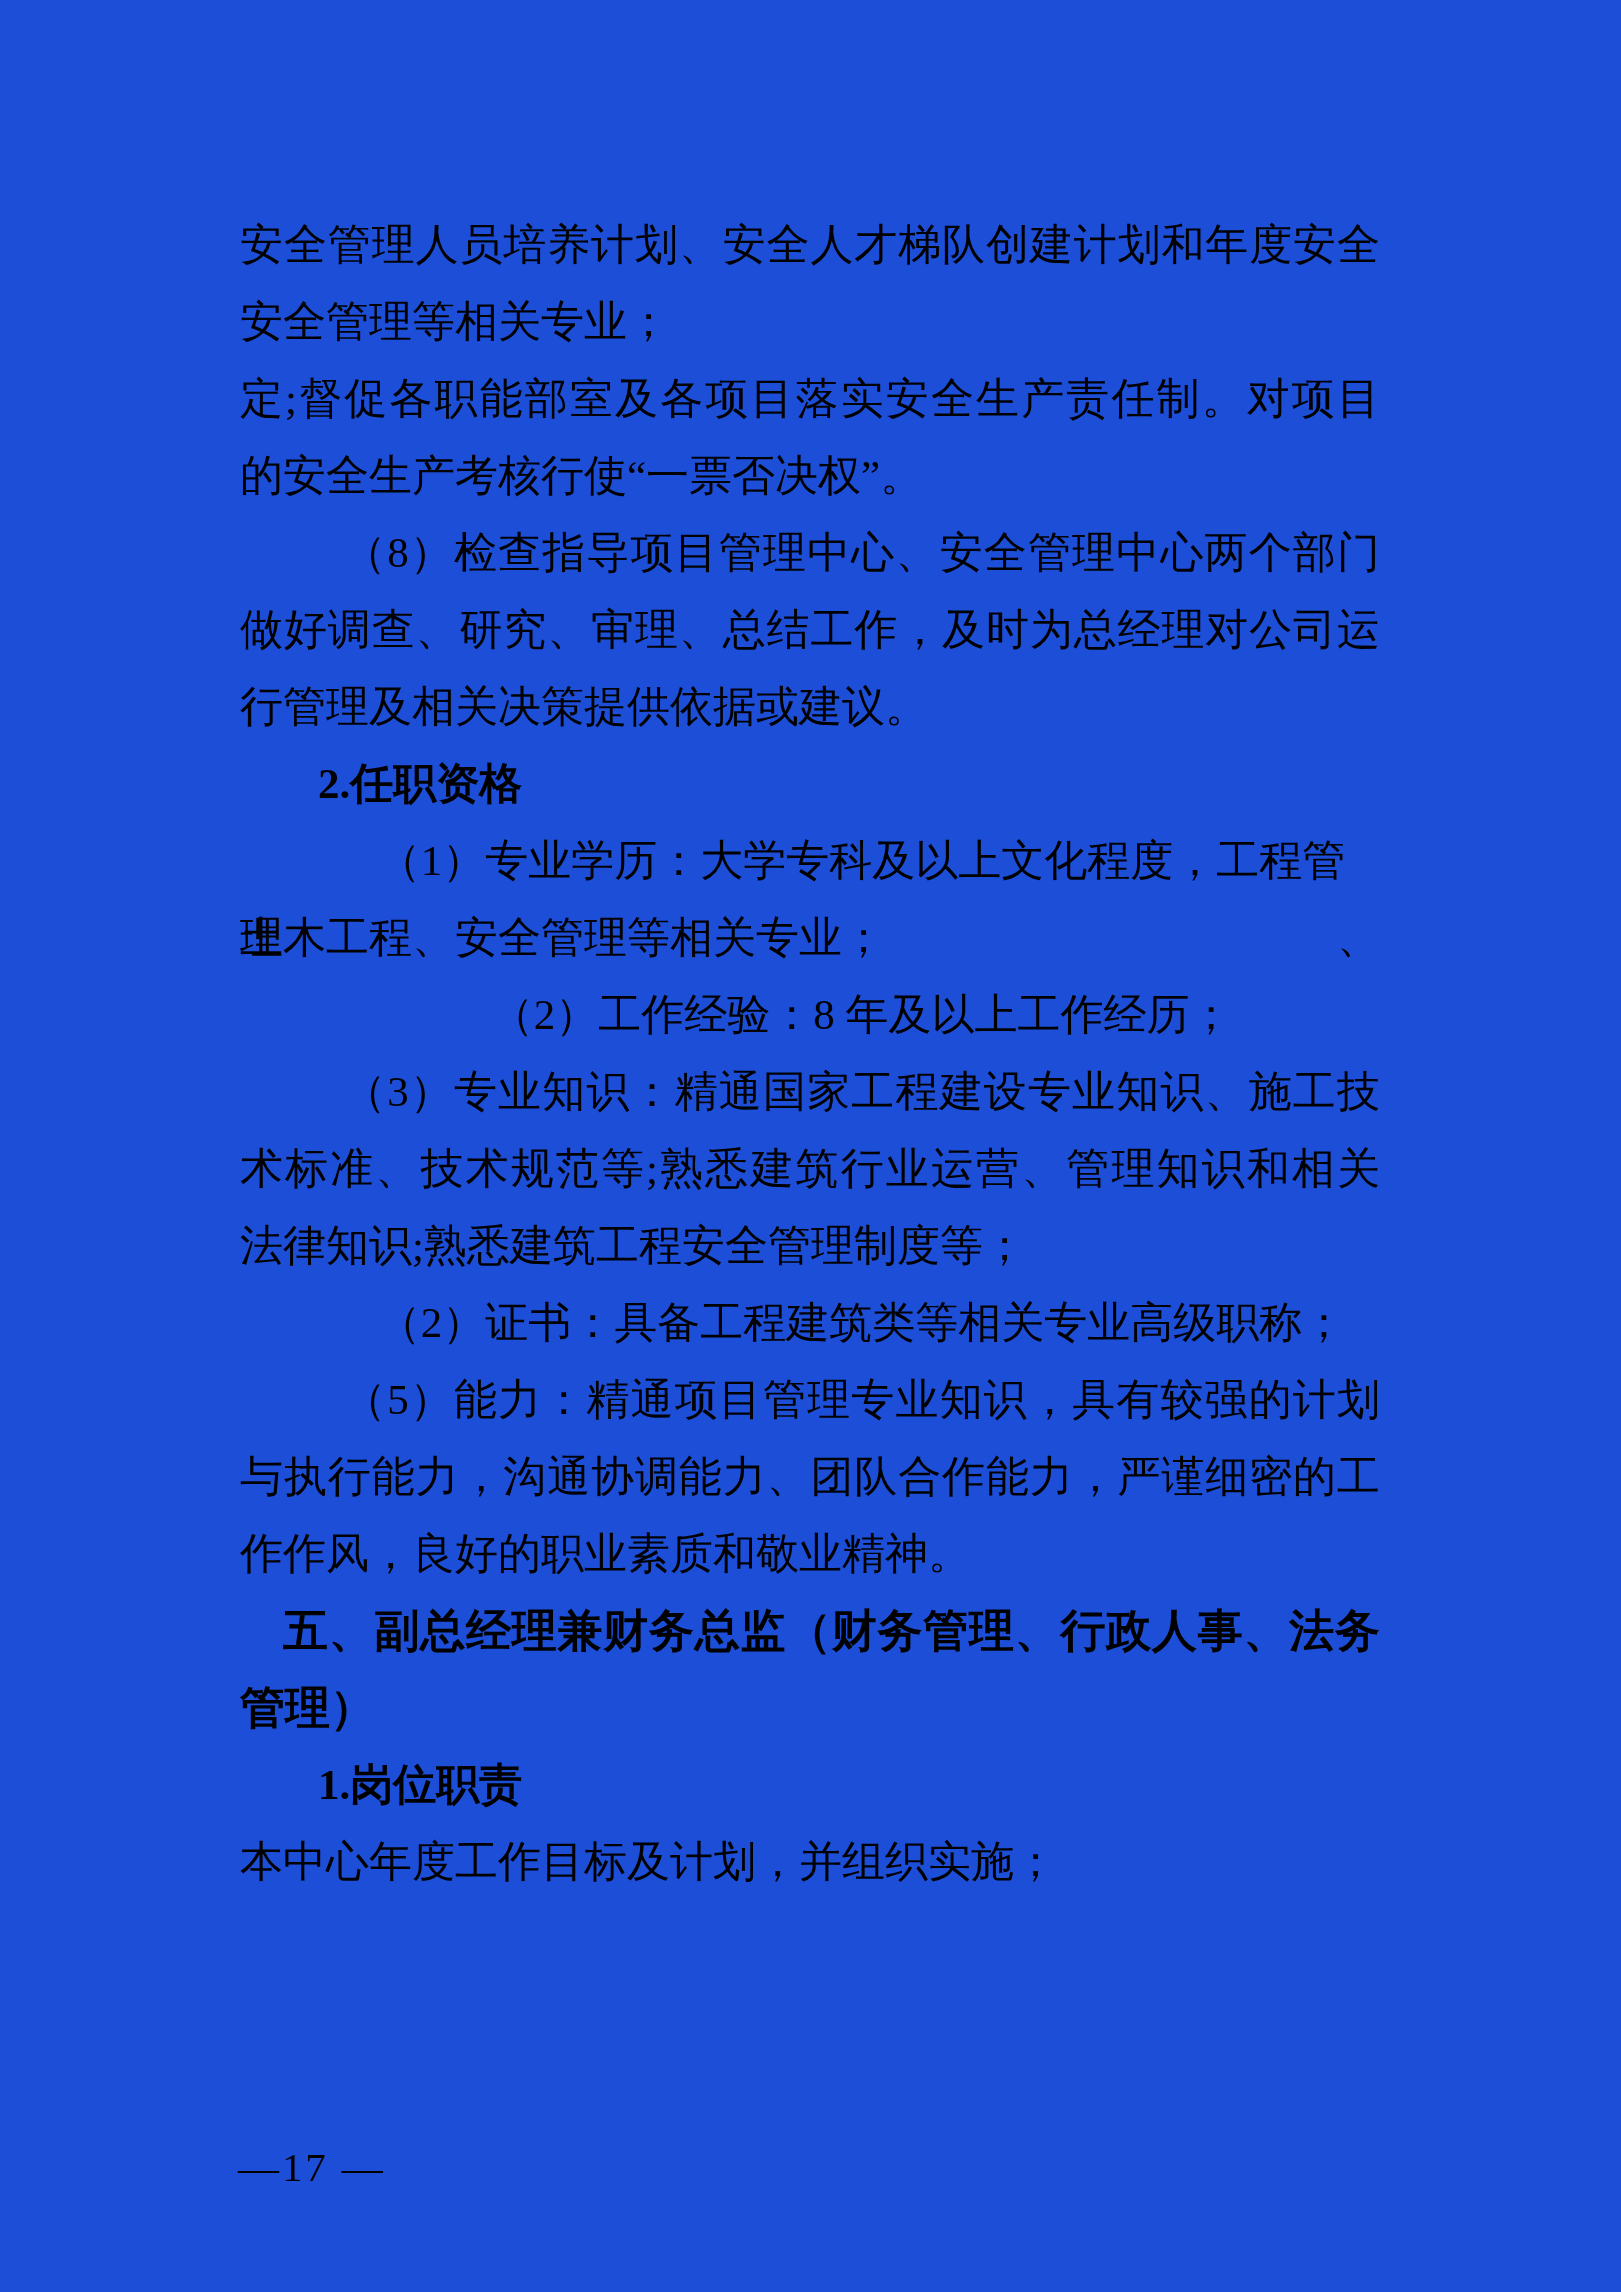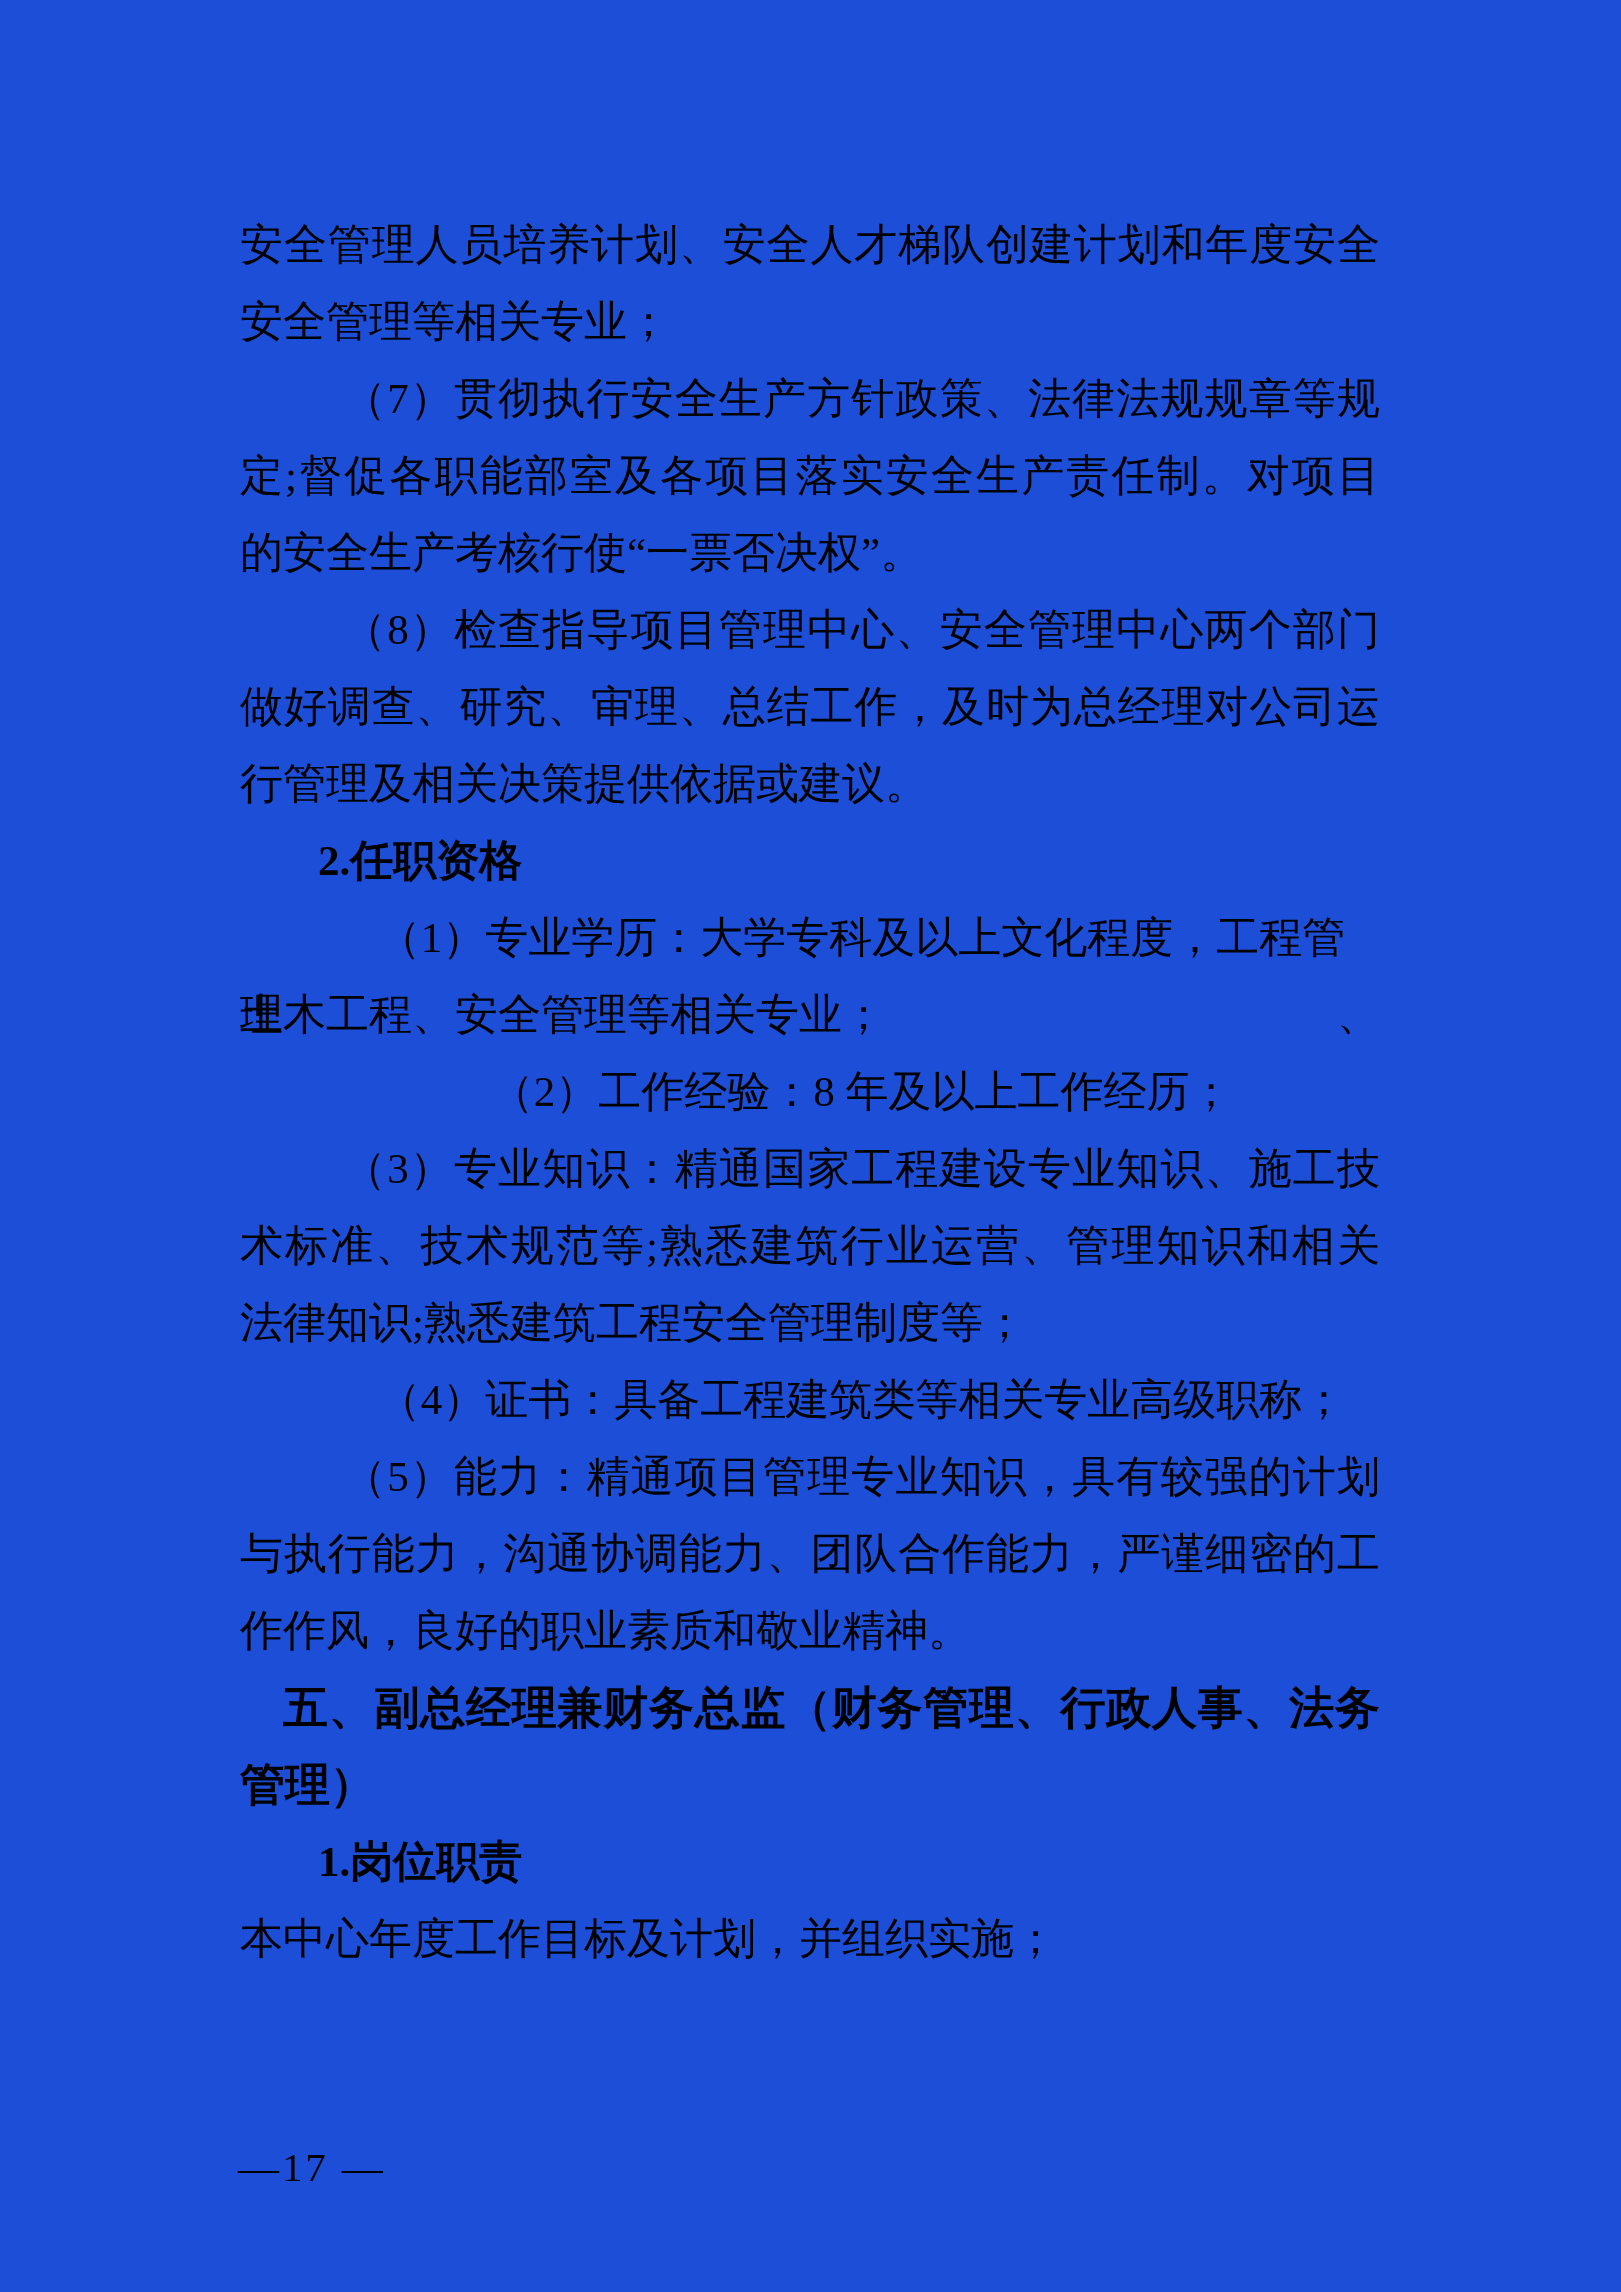--- a/index.html
+++ b/index.html
@@ -53,34 +53,33 @@
     font-family: Liberation Serif, serif;
   }
 </style>
 </head>
 <body>
 
 <div class="page">
   <div class="text-block">
       <div class="line body fill ind-none">安全管理人员培养计划、安全人才梯队创建计划和年度安全</div>
       <div class="line body ind-none">安全管理等相关专业；</div>
-      <div class="line body fill ind-para">（7）贯彻执行安全生产方针政策、法律法规规章等规</div>
       <div class="line body fill ind-none">定;督促各职能部室及各项目落实安全生产责任制。对项目</div>
       <div class="line body ind-none">的安全生产考核行使“一票否决权”。</div>
       <div class="line body fill ind-para">（8）检查指导项目管理中心、安全管理中心两个部门</div>
       <div class="line body fill ind-none">做好调查、研究、审理、总结工作，及时为总经理对公司运</div>
       <div class="line body ind-none">行管理及相关决策提供依据或建议。</div>
       <div class="line kaiti ind-num">2.任职资格</div>
       <div class="line body fill ind-para">（1）专业学历：大学专科及以上文化程度，工程管理、</div>
       <div class="line body ind-none">土木工程、安全管理等相关专业；</div>
       <div class="line body ind-para">（2）工作经验：8 年及以上工作经历；</div>
       <div class="line body fill ind-para">（3）专业知识：精通国家工程建设专业知识、施工技</div>
       <div class="line body fill ind-none">术标准、技术规范等;熟悉建筑行业运营、管理知识和相关</div>
       <div class="line body ind-none">法律知识;熟悉建筑工程安全管理制度等；</div>
-      <div class="line body ind-para">（4）证书：具备工程建筑类等相关专业高级职称；</div>
+      <div class="line body ind-para">（2）证书：具备工程建筑类等相关专业高级职称；</div>
       <div class="line body fill ind-para">（5）能力：精通项目管理专业知识，具有较强的计划</div>
       <div class="line body fill ind-none">与执行能力，沟通协调能力、团队合作能力，严谨细密的工</div>
       <div class="line body ind-none">作作风，良好的职业素质和敬业精神。</div>
       <div class="line heading fill ind-heading">五、副总经理兼财务总监（财务管理、行政人事、法务</div>
       <div class="line heading ind-none">管理）</div>
       <div class="line kaiti ind-num">1.岗位职责</div>
       <div class="line body ind-none">本中心年度工作目标及计划，并组织实施；</div>
     </div>
   <div class="page-number">—17 —</div>
 </div>

